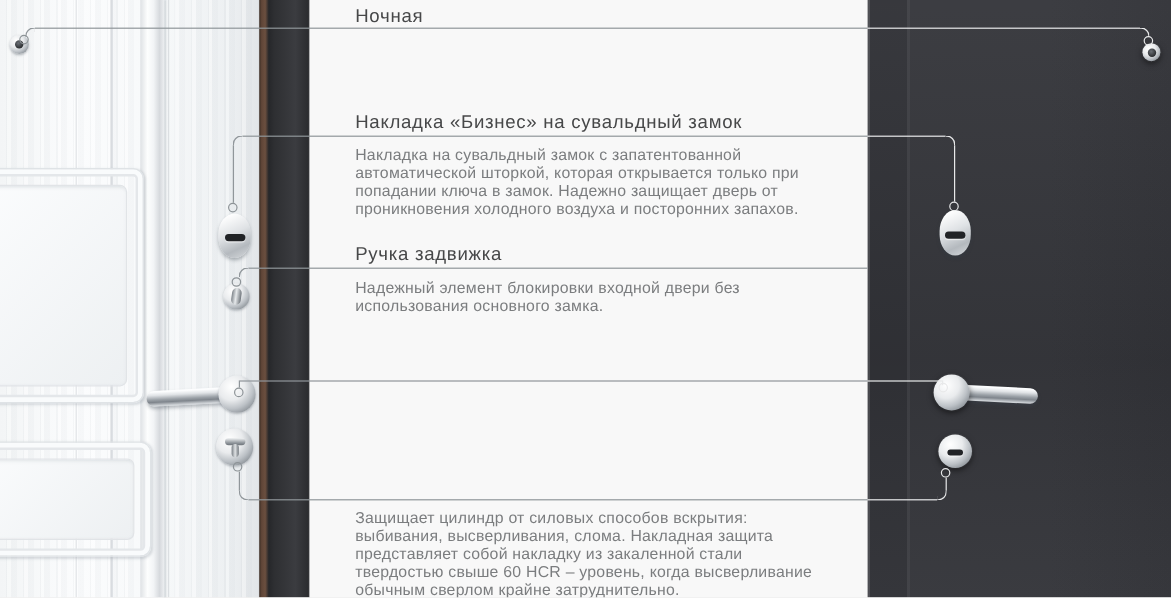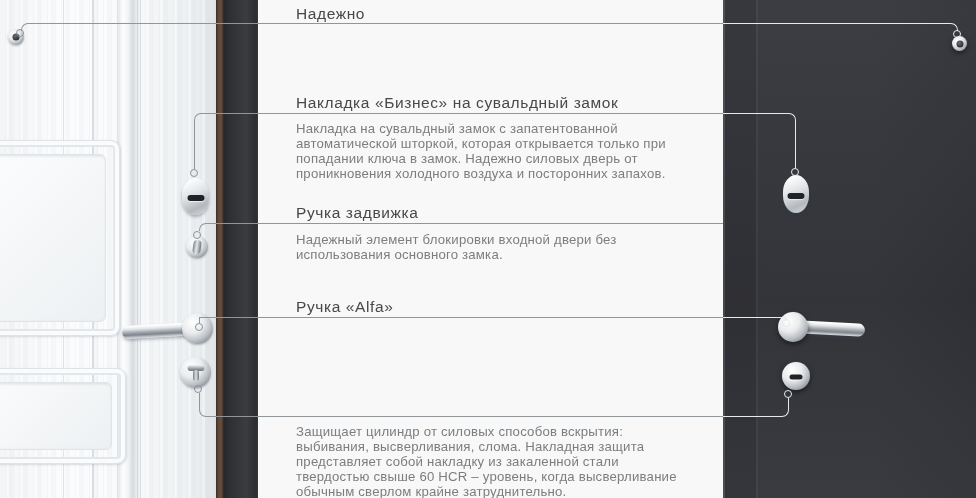--- a/index.html
+++ b/index.html
@@ -196,33 +196,32 @@
     <div class="ring" style="left:194px;top:385px;"></div>
     <div class="seg-v" style="left:199px;top:393px;height:16px;"></div>
     <div class="cn cn-bl" style="left:199px;top:409px;"></div>
     <div class="seg-h" style="left:207px;top:416px;width:516px;"></div>
     <div class="seg-h lt" style="left:723px;top:416px;width:58px;"></div>
     <div class="cn cn-br lt" style="left:781px;top:409px;"></div>
     <div class="seg-v lt" style="left:788px;top:398px;height:11px;"></div>
     <div class="ring lt" style="left:784px;top:390px;"></div>
   </div>
 
-  <h2 class="feature-title" style="top:4px;">Надежно</h2>
+  <h2 class="feature-title" style="top:4px;">Ночная</h2>
 
   <h2 class="feature-title" style="top:93px;">Накладка «Бизнес» на сувальдный замок</h2>
   <p class="feature-body" style="top:121px;">Накладка на сувальдный замок с запатентованной
 автоматической шторкой, которая открывается только при
-попадании ключа в замок. Надежно силовых дверь от
+попадании ключа в замок. Надежно защищает дверь от
 проникновения холодного воздуха и посторонних запахов.</p>
 
   <h2 class="feature-title" style="top:203px;">Ручка задвижка</h2>
   <p class="feature-body" style="top:232px;">Надежный элемент блокировки входной двери без
 использования основного замка.</p>
 
-  <h2 class="feature-title" style="top:297px;">Ручка «Alfa»</h2>
 
   <p class="feature-body" style="top:424px;">Защищает цилиндр от силовых способов вскрытия:
 выбивания, высверливания, слома. Накладная защита
 представляет собой накладку из закаленной стали
 твердостью свыше 60 HCR – уровень, когда высверливание
 обычным сверлом крайне затруднительно.</p>
 
 </div>
 
 </body></html>

